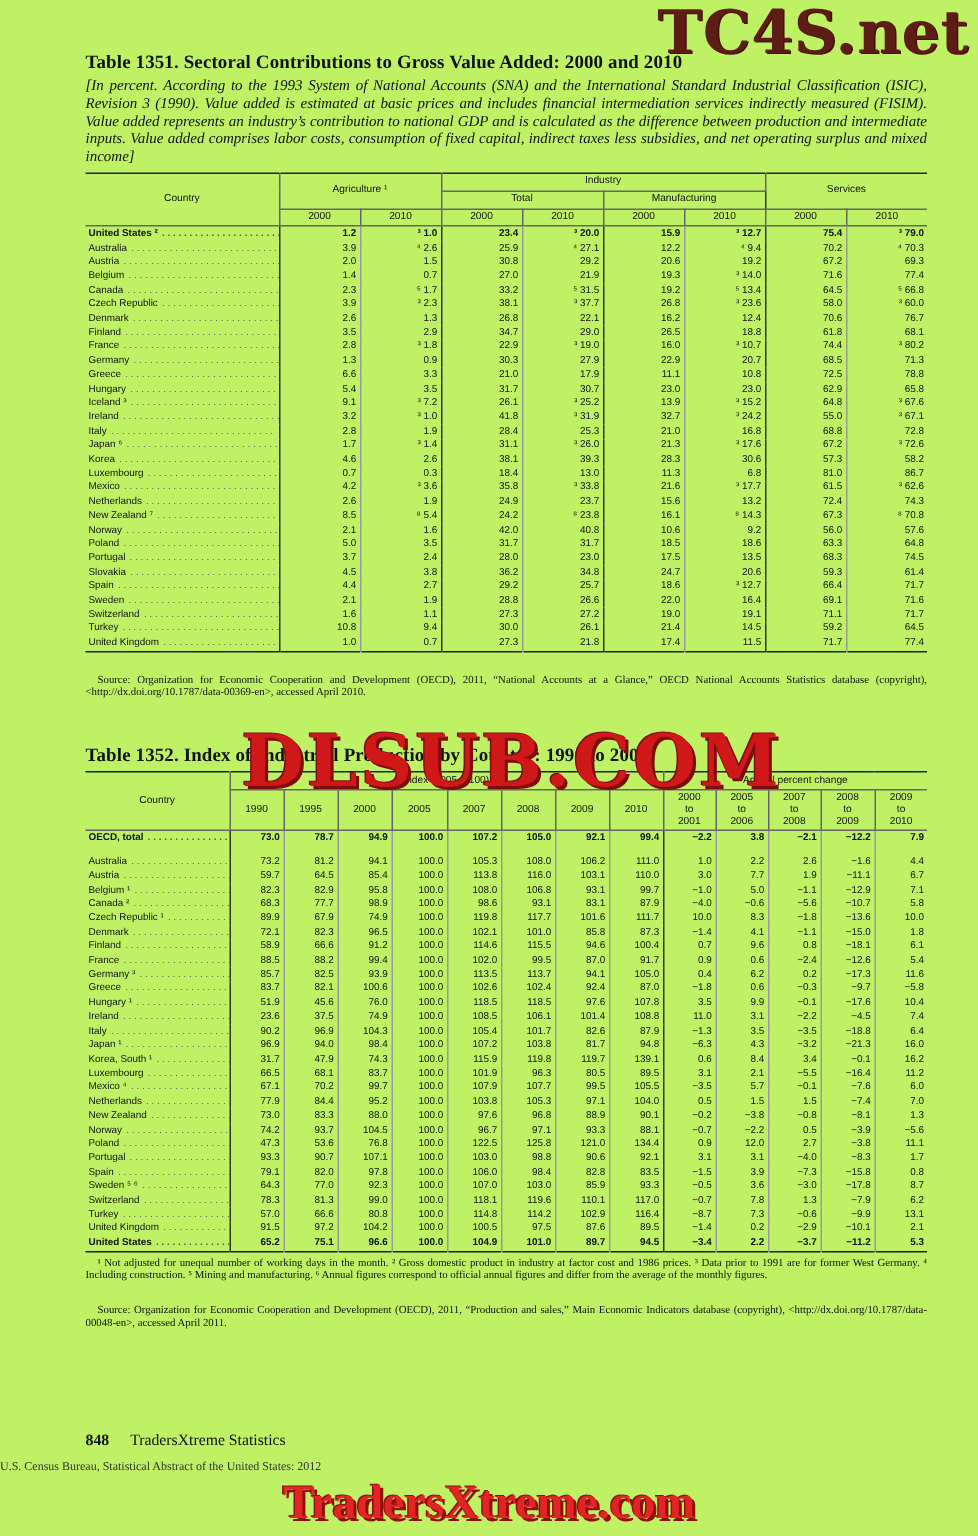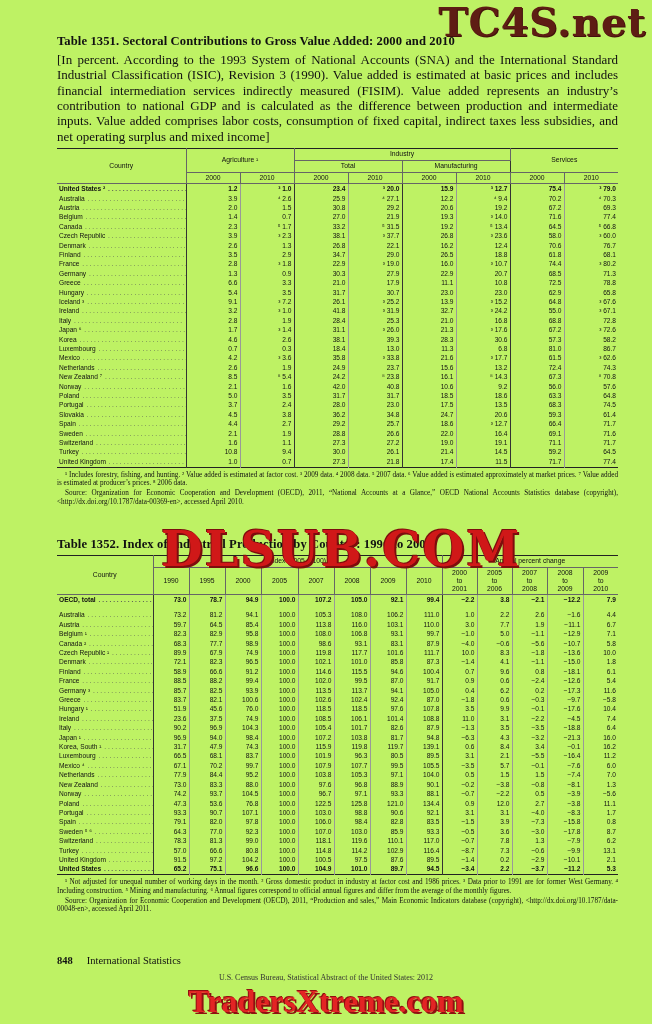--- a/index.html
+++ b/index.html
@@ -5,21 +5,21 @@
   * { margin:0; padding:0; box-sizing:border-box; }
   html,body { background:#9a9a9a; }
   .page {
     width:652px; height:1024px; margin:0 auto; position:relative; overflow:hidden;
     background:#bef264; color:#111;
     font-family:"Liberation Serif", serif;
   }
   .content { position:absolute; left:57px; top:34px; width:561px; }
 
   .tbl-title { font-size:12.6px; font-weight:bold; letter-spacing:0.1px; margin-bottom:3px; }
-  .tbl-sub { font-size:13px; line-height:1.18; text-align:justify; margin-bottom:4px; }
+  .tbl-sub { font-size:10px; line-height:1.18; text-align:justify; margin-bottom:4px;font-style:italic; }
 
   table.data {
     width:100%; border-collapse:collapse; table-layout:fixed;
     font-family:"Liberation Sans", sans-serif; font-size:6.6px; color:#111;
     border-top:1.4px solid #222; border-bottom:1.4px solid #222;
   }
   .data thead { border-bottom:1px solid #222; }
   .data thead th {
     font-weight:normal; text-align:center; vertical-align:middle;
     border:0.6px solid #666; border-top:none; padding:1.5px 1px; font-size:6.8px; line-height:1.15;
@@ -31,41 +31,41 @@
   .data td.num { text-align:right; border-left:0.6px solid #999; }
   .data td.gsep, .data th.gsep { border-left:1px solid #333; }
   .data td.country-cell { text-align:left; overflow:hidden; white-space:nowrap; }
   .cname { padding-right:1px; }
   .leader { color:#555; }
   tr.bold td { font-weight:bold; }
   tr.gap-after td { padding-bottom:7px; }
   th.chg { white-space:pre-line; font-size:6.4px; line-height:1.12; }
 
   .notes { font-size:7.2px; line-height:1.22; margin-top:3px; text-align:justify; text-indent:8px; }
-  .notes.src { margin-top:1px; text-indent:8px; }
+  .notes.src { margin-top:14px; text-indent:8px; }
 
   .sec1352 { position:relative; margin-top:30px; }
 
   .wm { position:absolute; font-weight:bold; z-index:6; pointer-events:none; }
   .wm-top {
     top:-2px; right:6px; font-size:40px; font-family:"DejaVu Serif", serif;
     color:#5e1d14; text-shadow:1px 1px 0 #42110b; letter-spacing:0.5px;
   }
   .wm-mid {
     top:-16px; left:104px; font-size:48px; font-family:"DejaVu Serif", serif;
     color:#d01818; text-shadow:2px 2px 0 #7d0d0d, -1px -1px 0 #7d0d0d; letter-spacing:2px;
   }
   .wm-bot {
     bottom:4px; left:50%; transform:translateX(-50%); font-size:32px;
     font-family:Liberation Serif, serif; color:#e32424;
     text-shadow:2px 2px 0 #8f1010, -1px -1px 0 #8f1010; white-space:nowrap;
   }
   .page-foot { position:absolute; left:57px; bottom:58px; font-size:10.5px; color:#111; }
   .page-foot .pnum { font-weight:bold; margin-right:14px; }
-  .imprint { position:absolute; width:100%; bottom:42px; text-align:center; font-size:8px; color:#333; }
+  .imprint { position:absolute; width:100%; bottom:42px; font-size:8px; color:#333; }
 </style>
 </head>
 <body>
 
 <div class="page">
 
   <div class="wm wm-top">TC4S.net</div>
 
   <div class="content">
 
@@ -434,21 +434,20 @@
               <td class="num gsep">27.3</td>
               <td class="num">21.8</td>
               <td class="num gsep">17.4</td>
               <td class="num">11.5</td>
               <td class="num gsep">71.7</td>
               <td class="num">77.4</td>
             </tr>
           </tbody>
       </table>
 
-      <p class="notes">¹ Includes forestry, fishing, and hunting. ² Value added is estimated at factor cost. ³ 2009 data. ⁴ 2008 data. ⁵ 2007 data. ⁶ Value added is estimated approximately at market prices. ⁷ Value added is estimated at producer’s prices. ⁸ 2006 data.</p>
       <p class="notes src">Source: Organization for Economic Cooperation and Development (OECD), 2011, “National Accounts at a Glance,” OECD National Accounts Statistics database (copyright),&lt;http://dx.doi.org/10.1787/data-00369-en&gt;, accessed April 2010.</p>
     </section>
 
     <section class="sec1352">
       <div class="wm wm-mid">DLSUB.COM</div>
       <h1 class="tbl-title">Table 1352. Index of Industrial Production by Country: 1990 to 2005</h1>
 
       <table class="data">
         <colgroup>
           <col style="width:96px">
@@ -966,18 +965,18 @@
           </tbody>
       </table>
 
       <p class="notes">¹ Not adjusted for unequal number of working days in the month. ² Gross domestic product in industry at factor cost and 1986 prices. ³ Data prior to 1991 are for former West Germany. ⁴ Including construction. ⁵ Mining and manufacturing. ⁶ Annual figures correspond to official annual figures and differ from the average of the monthly figures.</p>
       <p class="notes src">Source: Organization for Economic Cooperation and Development (OECD), 2011, “Production and sales,” Main Economic Indicators database (copyright), &lt;http://dx.doi.org/10.1787/data-00048-en&gt;, accessed April 2011.</p>
     </section>
 
   </div>
 
   <div class="page-foot">
-    <span class="pnum">848</span><span>International Statistics</span>
+    <span class="pnum">848</span><span>TradersXtreme Statistics</span>
   </div>
   <div class="imprint">U.S. Census Bureau, Statistical Abstract of the United States: 2012</div>
   <div class="wm wm-bot">TradersXtreme.com</div>
 
 </div>
 
 </body></html>

